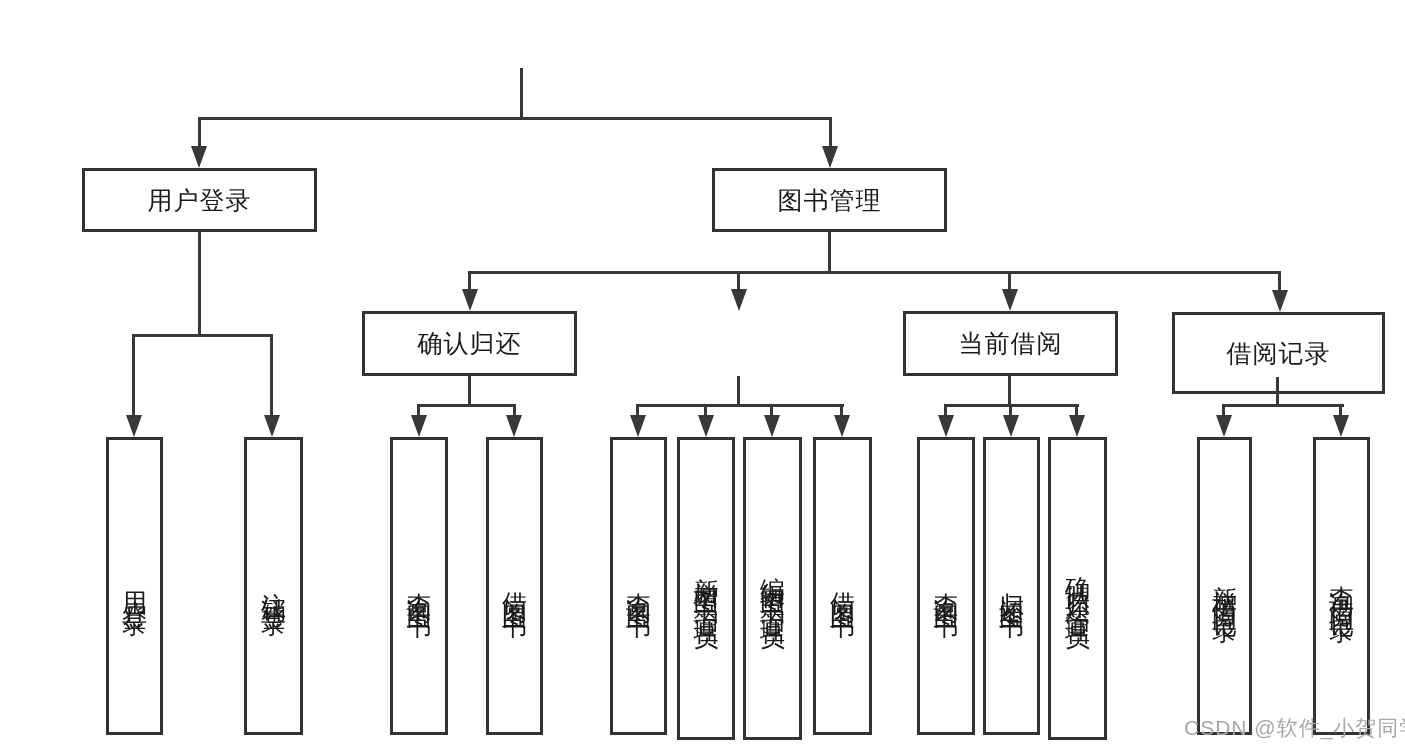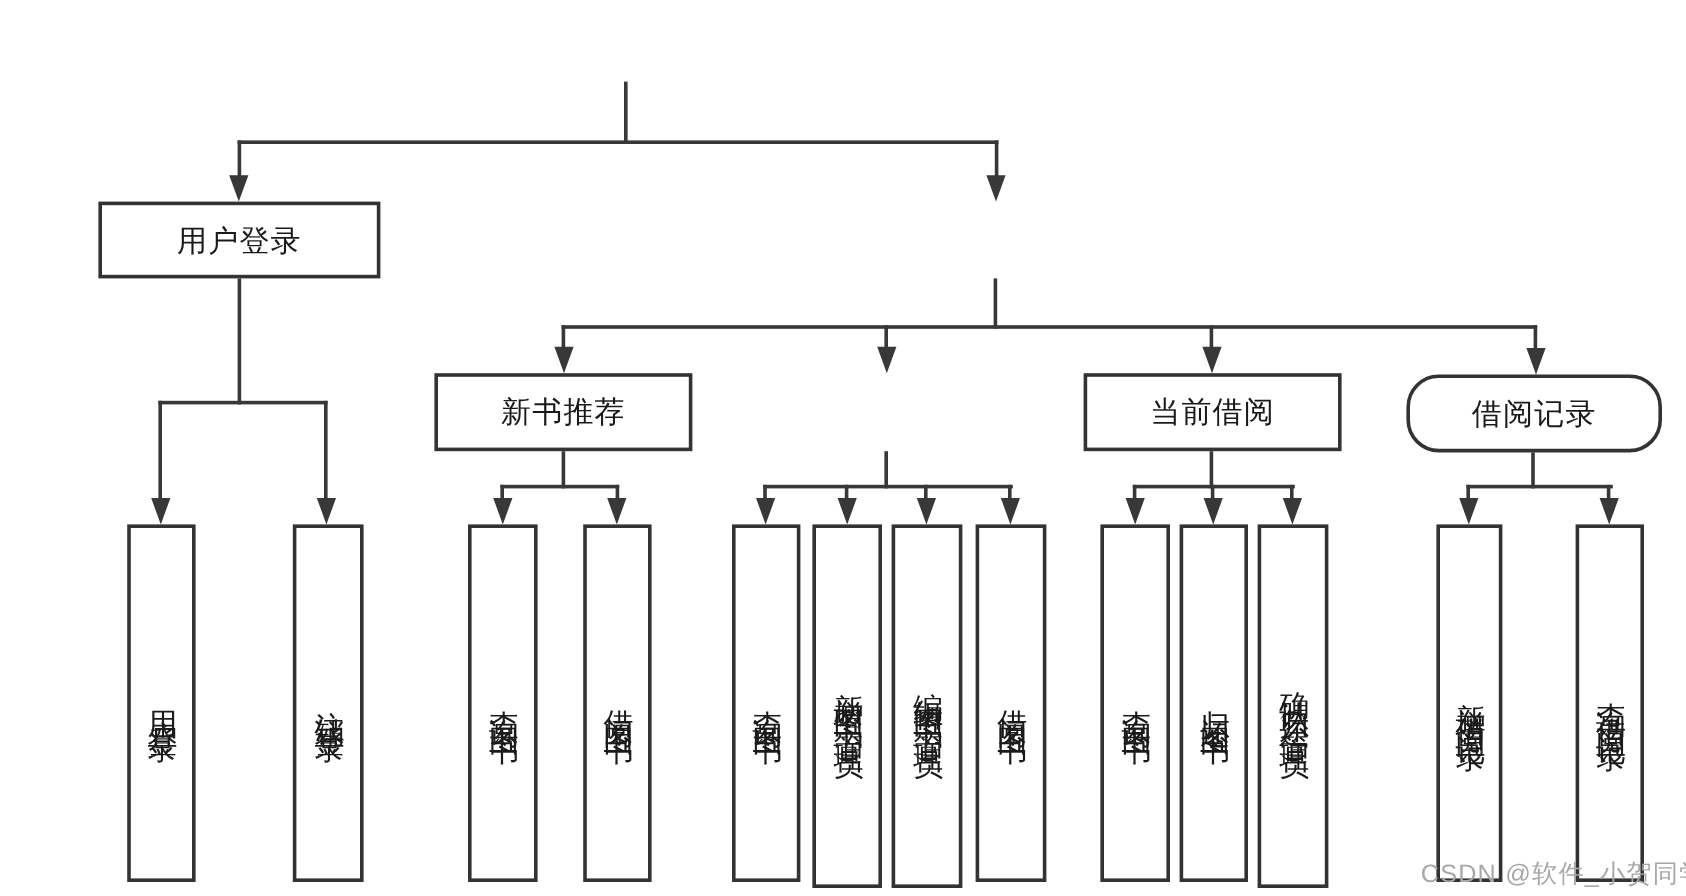--- a/index.html
+++ b/index.html
@@ -65,46 +65,49 @@
   <div class="ln" style="left:520px; top:68px; width:3px; height:51px;"></div>
   <div class="ln" style="left:198px; top:117px; width:634px; height:3px;"></div>
   <div class="ln" style="left:198px; top:117px; width:3px; height:32px;"></div>
   <div class="ah" style="left:191px; top:146px;"></div>
   <div class="ln" style="left:829px; top:117px; width:3px; height:32px;"></div>
   <div class="ah" style="left:822px; top:146px;"></div>
 
   <div class="box h" style="left:82px; top:168px; width:235px; height:64px;">
     <span class="lbl">用户登录</span>
   </div>
+  <div class="box h" style="left:712px; top:168px; width:235px; height:64px;">
+    <span class="lbl">图书管理</span>
+  </div>
 
   <div class="ln" style="left:198px; top:232px; width:3px; height:105px;"></div>
   <div class="ln" style="left:132px; top:334px; width:141px; height:3px;"></div>
   <div class="ln" style="left:132px; top:334px; width:3px; height:83px;"></div>
   <div class="ah" style="left:126px; top:415px;"></div>
   <div class="ln" style="left:270px; top:334px; width:3px; height:83px;"></div>
   <div class="ah" style="left:264px; top:415px;"></div>
 
   <div class="ln" style="left:828px; top:232px; width:3px; height:42px;"></div>
   <div class="ln" style="left:468px; top:271px; width:813px; height:3px;"></div>
   <div class="ln" style="left:468px; top:271px; width:3px; height:20px;"></div>
   <div class="ah" style="left:462px; top:289px;"></div>
   <div class="ln" style="left:737px; top:271px; width:3px; height:20px;"></div>
   <div class="ah" style="left:731px; top:289px;"></div>
   <div class="ln" style="left:1008px; top:271px; width:3px; height:20px;"></div>
   <div class="ah" style="left:1002px; top:289px;"></div>
   <div class="ln" style="left:1278px; top:271px; width:3px; height:20px;"></div>
   <div class="ah" style="left:1272px; top:290px;"></div>
 
   <div class="box h" style="left:362px; top:311px; width:215px; height:65px;">
-    <span class="lbl">新书推荐</span>
+    <span class="lbl">确认归还</span>
   </div>
   <div class="box h" style="left:903px; top:311px; width:215px; height:65px;align-items:center;">
     <span class="lbl">当前借阅</span>
   </div>
-  <div class="box h" style="left:1172px; top:312px; width:213px; height:65px;border-radius:27px;">
+  <div class="box h" style="left:1172px; top:312px; width:213px; height:82px;">
     <span class="lbl">借阅记录</span>
   </div>
 
   <div class="ln" style="left:468px; top:376px; width:3px; height:31px;"></div>
   <div class="ln" style="left:417px; top:404px; width:99px; height:3px;"></div>
   <div class="ln" style="left:417px; top:404px; width:3px; height:14px;"></div>
   <div class="ah" style="left:411px; top:415px;"></div>
   <div class="ln" style="left:513px; top:404px; width:3px; height:14px;"></div>
   <div class="ah" style="left:506px; top:415px;"></div>
 

